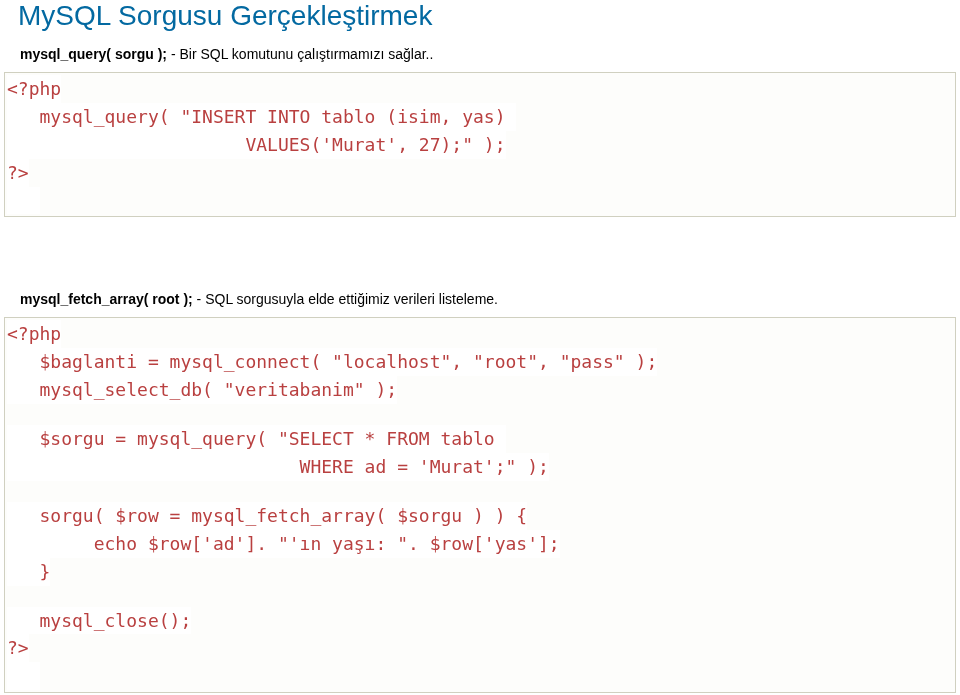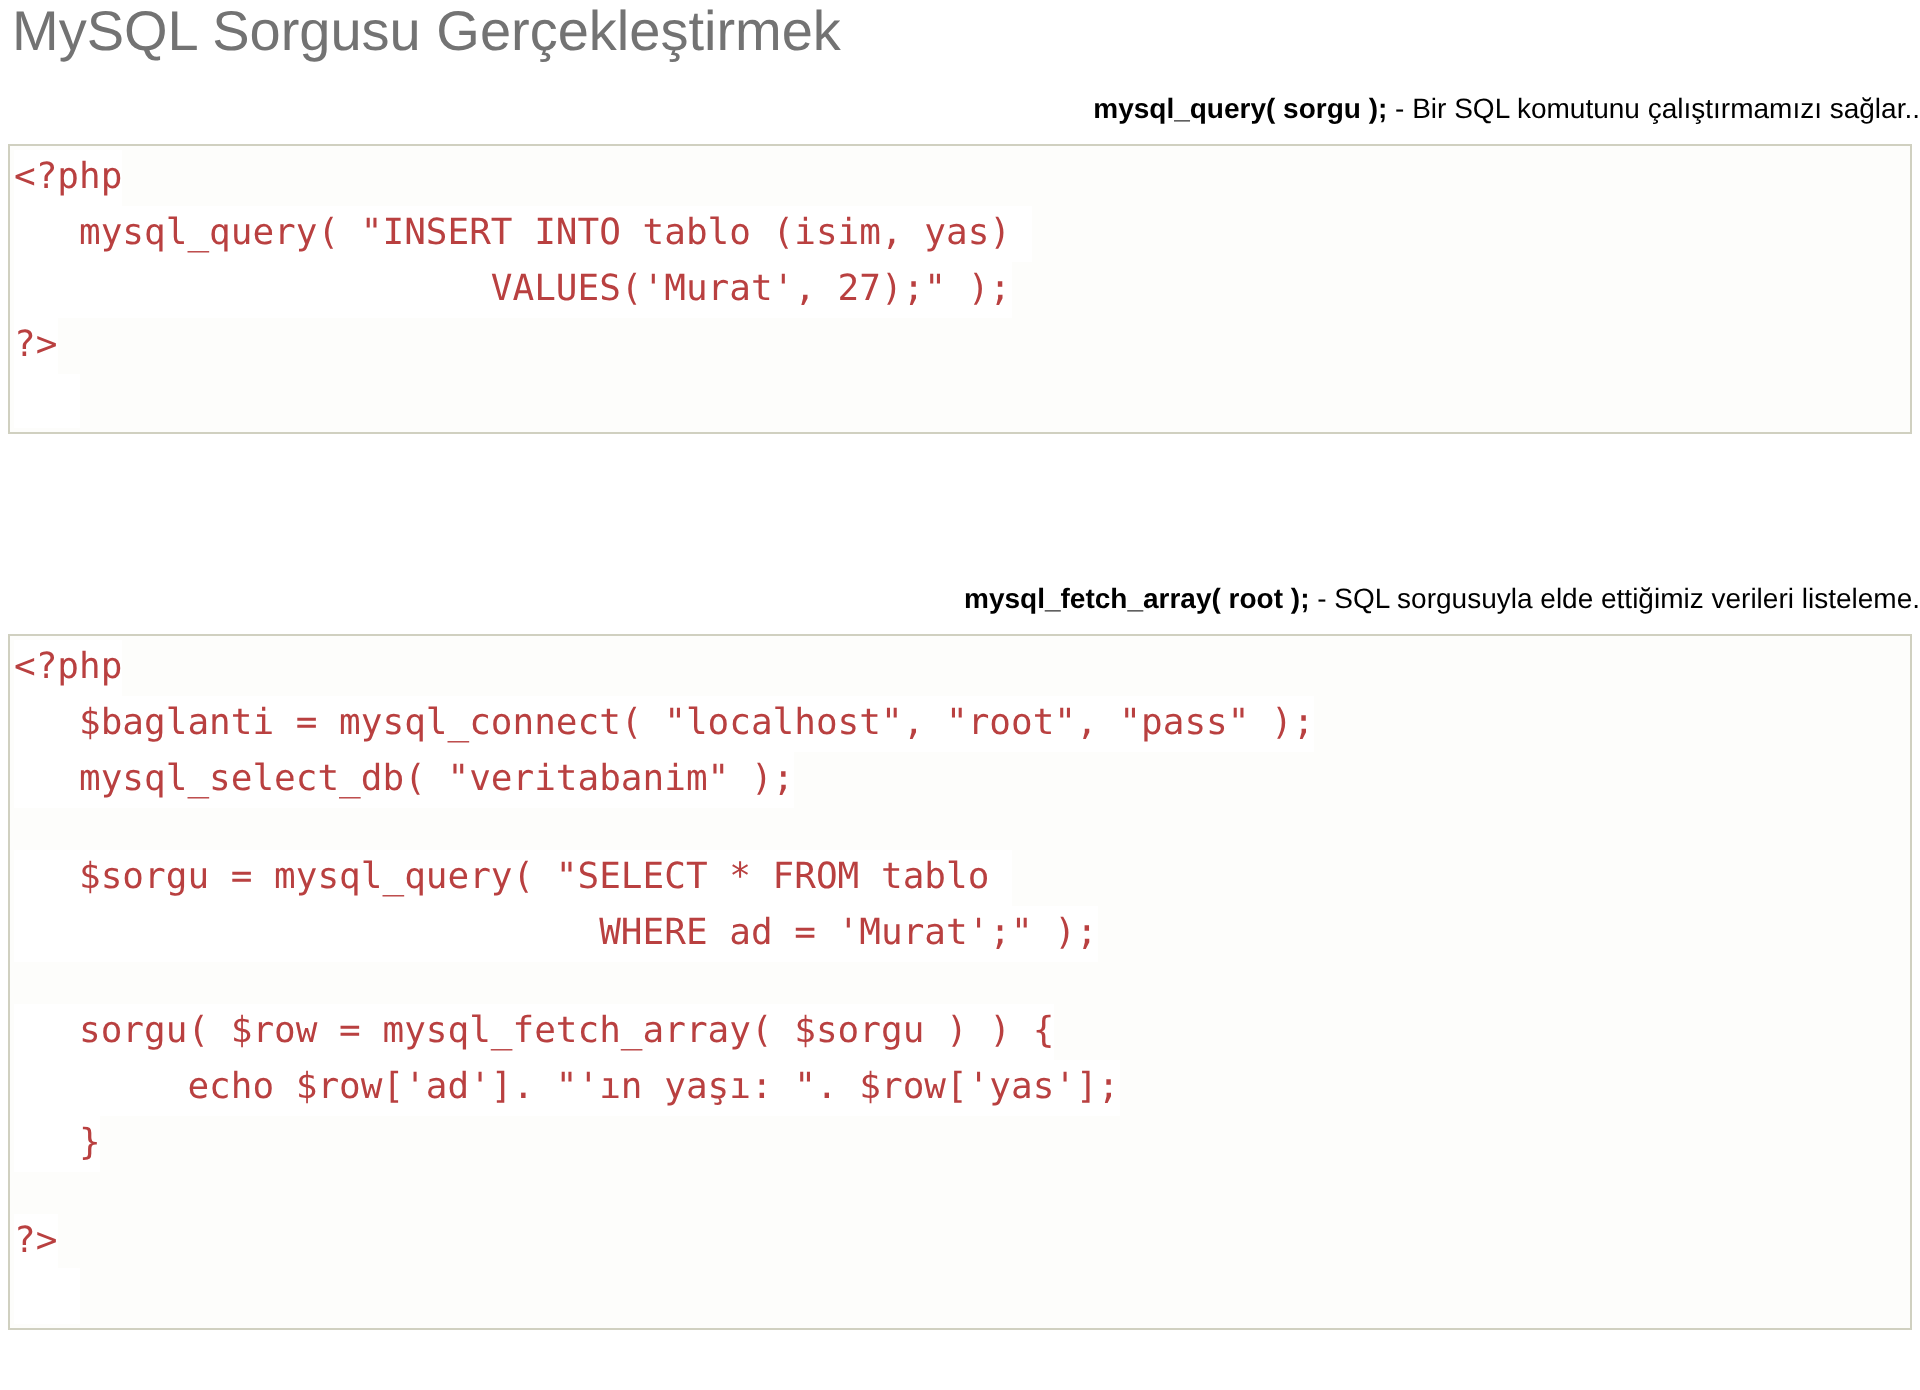--- a/index.html
+++ b/index.html
@@ -7,32 +7,31 @@
       padding: 0;
       box-sizing: border-box;
     }
     body {
       font-family: Verdana, Geneva, sans-serif;
       background: #ffffff;
       padding: 0;
       width: 960px;
     }
     .heading {
-      color: #737373;
+      color: #0369a1;
       font-size: 28px;
       font-weight: normal;
       margin-bottom: 14px;
-      padding-left: 6px;
+      padding-left: 18px;
     }
     .description {
       color: #000000;
       font-size: 14px;
       margin-bottom: 10px;
       padding-left: 20px;
-      text-align: right;
     }
     .description .bold {
       font-weight: bold;
     }
     .code-block {
       background: #fdfdfb;
       border: 1px solid #d0d0c0;
       margin: 4px 4px 4px 4px;
       padding: 2px 2px;
       font-family: "DejaVu Sans Mono", "Courier New", monospace;
@@ -87,16 +86,17 @@
     <div class="row"><span class="code-line">   $baglanti = mysql_connect( "localhost", "root", "pass" );</span></div>
     <div class="row"><span class="code-line">   mysql_select_db( "veritabanim" );</span></div>
     <div class="code-line-gap"></div>
     <div class="row"><span class="code-line">   $sorgu = mysql_query( "SELECT * FROM tablo </span></div>
     <div class="row"><span class="code-line">                           WHERE ad = 'Murat';" );</span></div>
     <div class="code-line-gap"></div>
     <div class="row"><span class="code-line">   sorgu( $row = mysql_fetch_array( $sorgu ) ) {</span></div>
     <div class="row"><span class="code-line">        echo $row['ad']. "'ın yaşı: ". $row['yas'];</span></div>
     <div class="row"><span class="code-line">   }</span></div>
     <div class="code-line-gap"></div>
+    <div class="row"><span class="code-line">   mysql_close();</span></div>
     <div class="row"><span class="code-line">?&gt;</span></div>
     <div class="row"><span class="code-line">   </span></div>
   </div>
 </div>
 
 </body></html>

